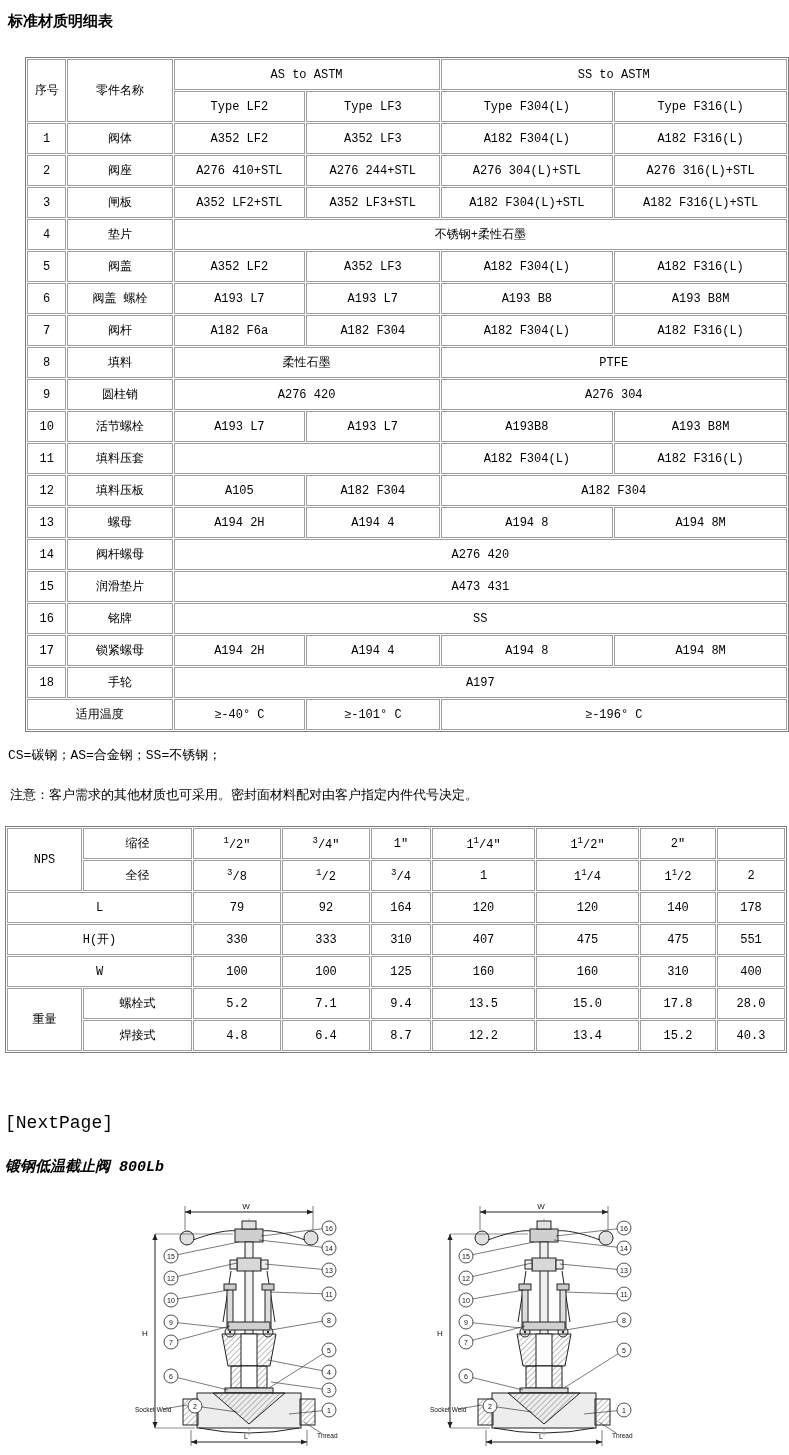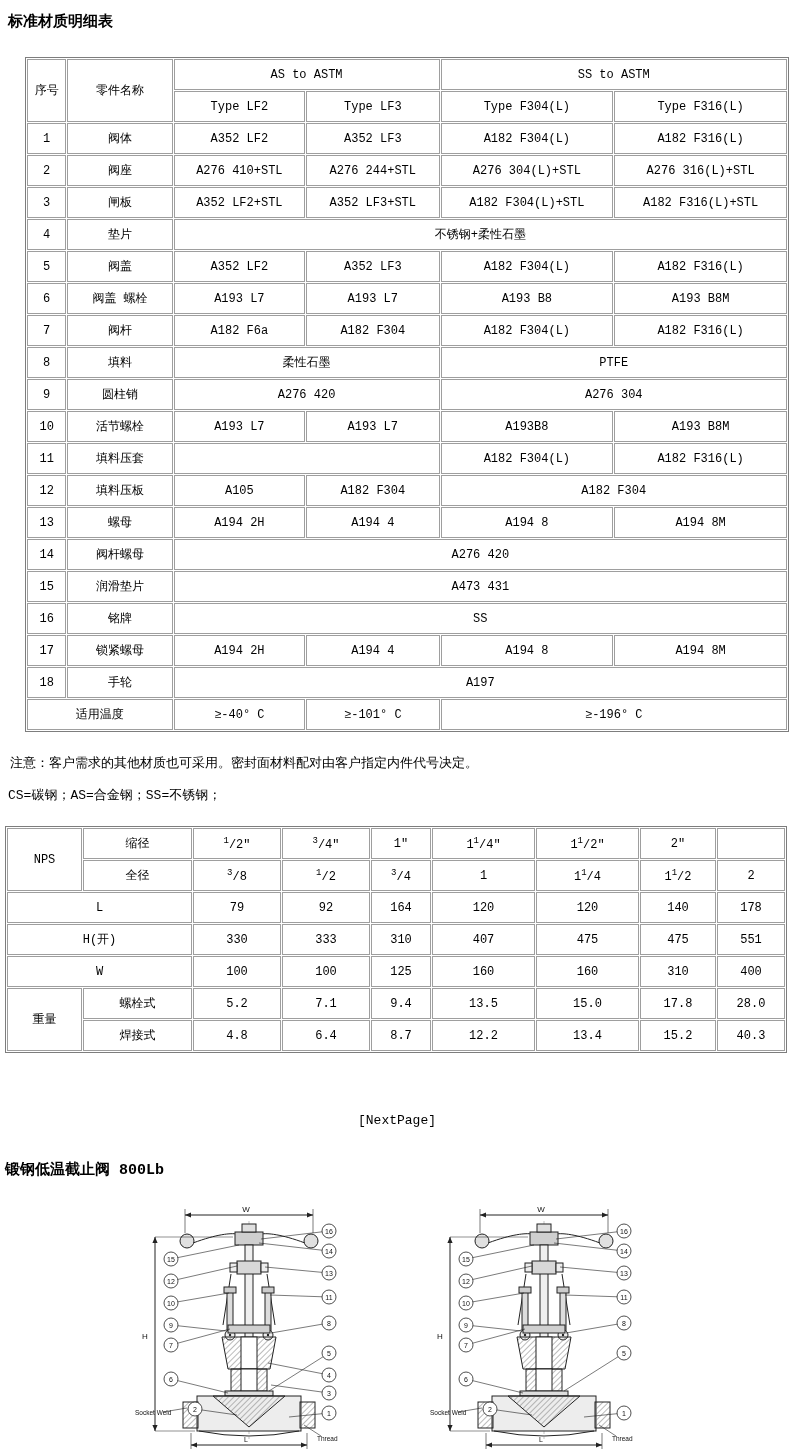--- a/index.html
+++ b/index.html
@@ -3,26 +3,26 @@
 <meta charset="utf-8">
 <style>
   html,body{margin:0;padding:0;}
   body{
     width:789px;height:1455px;overflow:hidden;background:#fff;color:#000;
     font-family:"Liberation Mono","DejaVu Sans Mono",monospace;
     position:relative;
   }
   .t1,.t3{font-size:15px;font-weight:bold;margin:0;}
   .t1{margin:12px 0 0 8px;}
-  .t3{margin:32px 0 0 5px;}
+  .t3{margin:24px 0 0 5px;font-style:italic;}
   .t2{font-size:13px;font-weight:bold;margin:16px 0 0 5px;}
   .note{font-size:13px;margin:0;}
   .note1{margin:22px 0 0 10px;}
   .note2{margin:14px 0 0 8px;}
-  .nextpage{font-size:13px;margin:60px 0 0 5px;text-align:center;}
+  .nextpage{font-size:18px;margin:60px 0 0 5px;}
 
   table{border-collapse:separate;border-spacing:1px;border:1px solid #7d7d7d;background:#fff;table-layout:fixed;}
   td,th{border:1px solid #9e9e9e;text-align:center;vertical-align:middle;
         font-size:12px;font-weight:normal;height:29px;padding:0 2px;overflow:hidden;white-space:nowrap;}
   .tbl-wrap1{margin:26px 0 0 25px;}
   .tbl-wrap2{margin:22px 0 0 5px;}
   sup{font-size:9px;vertical-align:super;}
 
   .figures{position:relative;height:290px;margin-top:24px;}
   figure{position:absolute;top:0;margin:0;width:230px;}
@@ -186,22 +186,22 @@
           <tr>
             <td colspan="2">适用温度</td>
             <td>≥-40° C</td>
             <td>≥-101° C</td>
             <td colspan="2">≥-196° C</td>
           </tr>
         </tbody>
       </table>
   </div>
 
+  <p class="note note2">CS=碳钢；AS=合金钢；SS=不锈钢；</p>
   <p class="note note1">注意：客户需求的其他材质也可采用。密封面材料配对由客户指定内件代号决定。</p>
-  <p class="note note2">CS=碳钢；AS=合金钢；SS=不锈钢；</p>
 
 
   <div class="tbl-wrap2">
     <table id="dims-table">
         <colgroup>
           <col style="width: 75px;">
           <col style="width: 109px;">
           <col style="width: 88px;">
           <col style="width: 88px;">
           <col style="width: 60px;">

